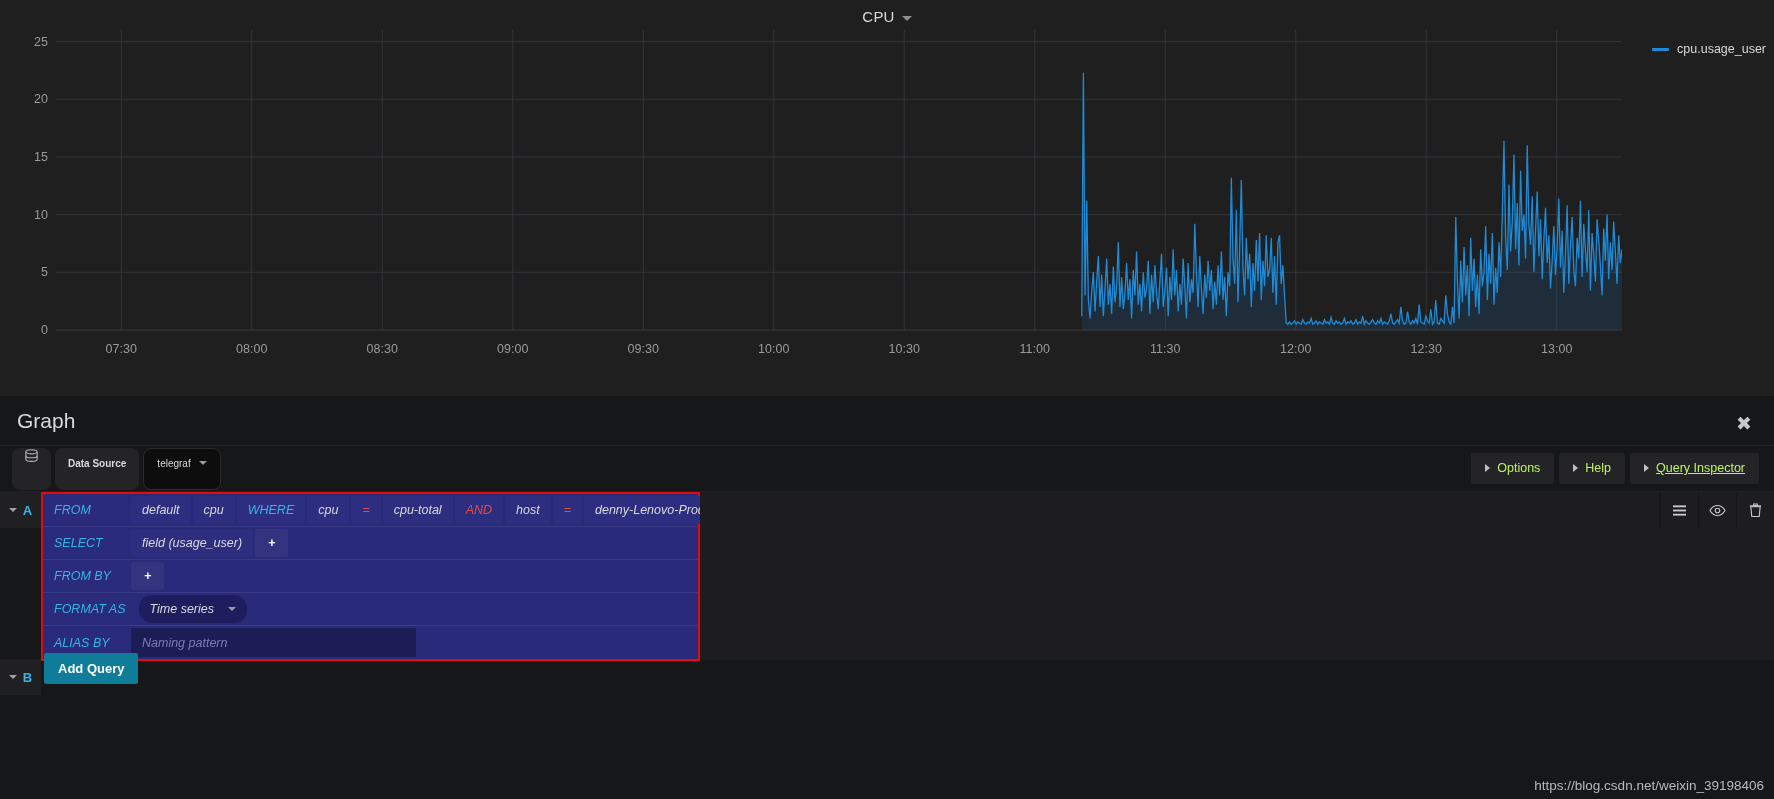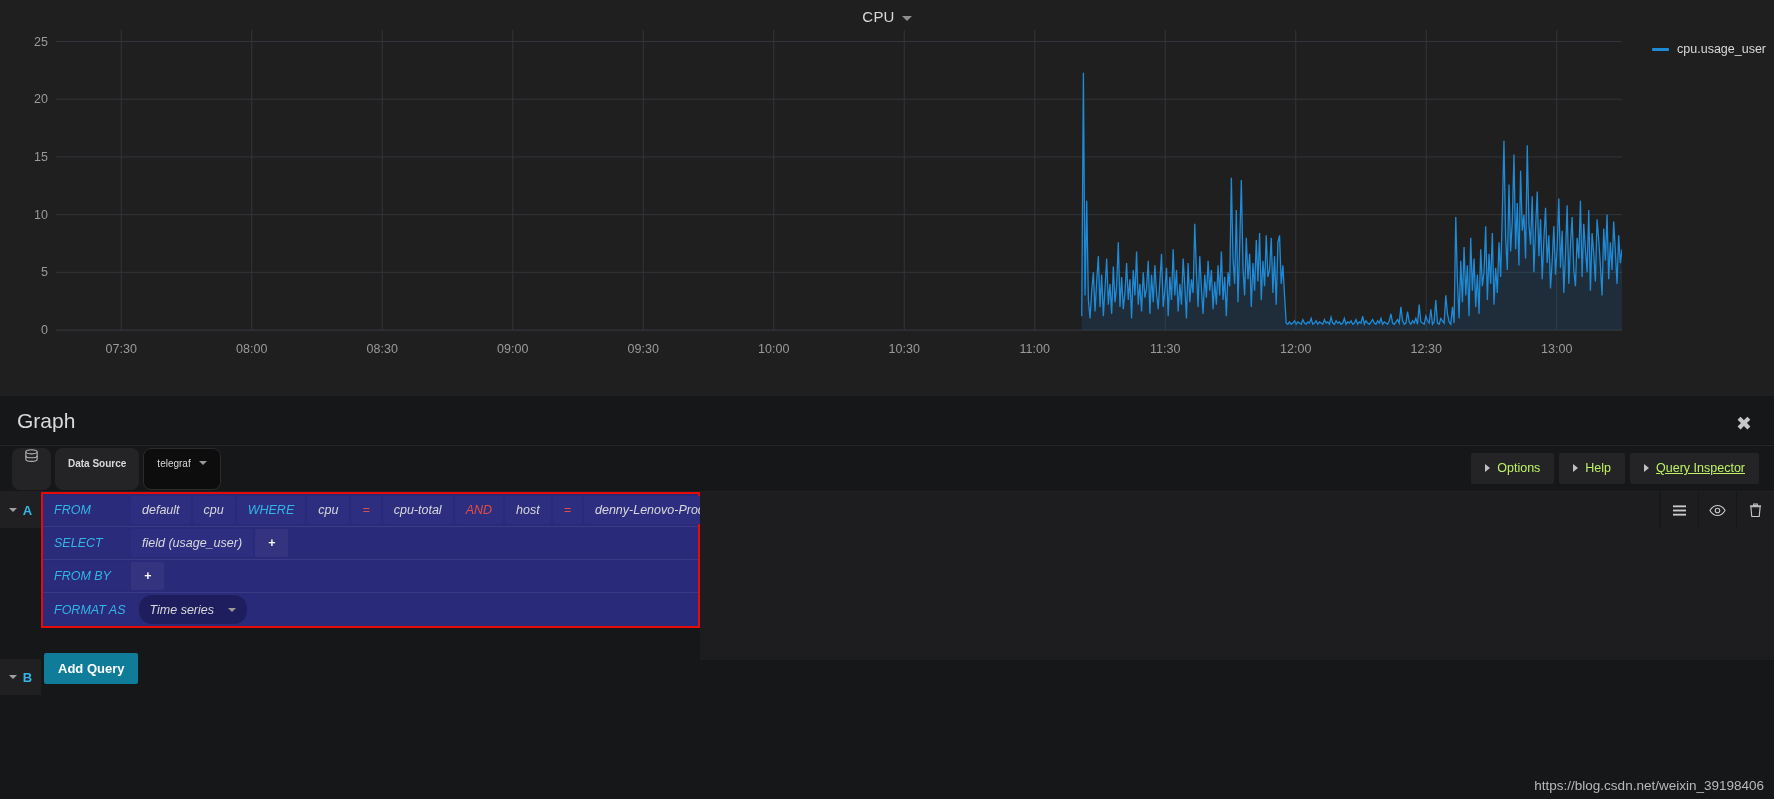--- a/index.html
+++ b/index.html
@@ -366,20 +366,27 @@
 
         <div class="qrow">
           <div class="qseg kw">FORMAT AS</div>
           <div class="qseg dd">
             <span>Time series</span>
               <span class="car"></span>
           </div>
           <div class="filler"></div>
         </div>
 
+        <div class="qrow">
+          <div class="qseg kw">ALIAS BY</div>
+          <div class="qseg inputish">
+            <span>Naming pattern</span>
+          </div>
+          <div class="filler"></div>
+        </div>
       </div>
     </div>
 
     <div class="qblock" style="height:36px;">
       <div class="qhandle">
         <span class="dtri"></span>
         <span class="qid">B</span>
       </div>
       <div class="addq" style="top:-6px;">Add Query</div>
     </div>

